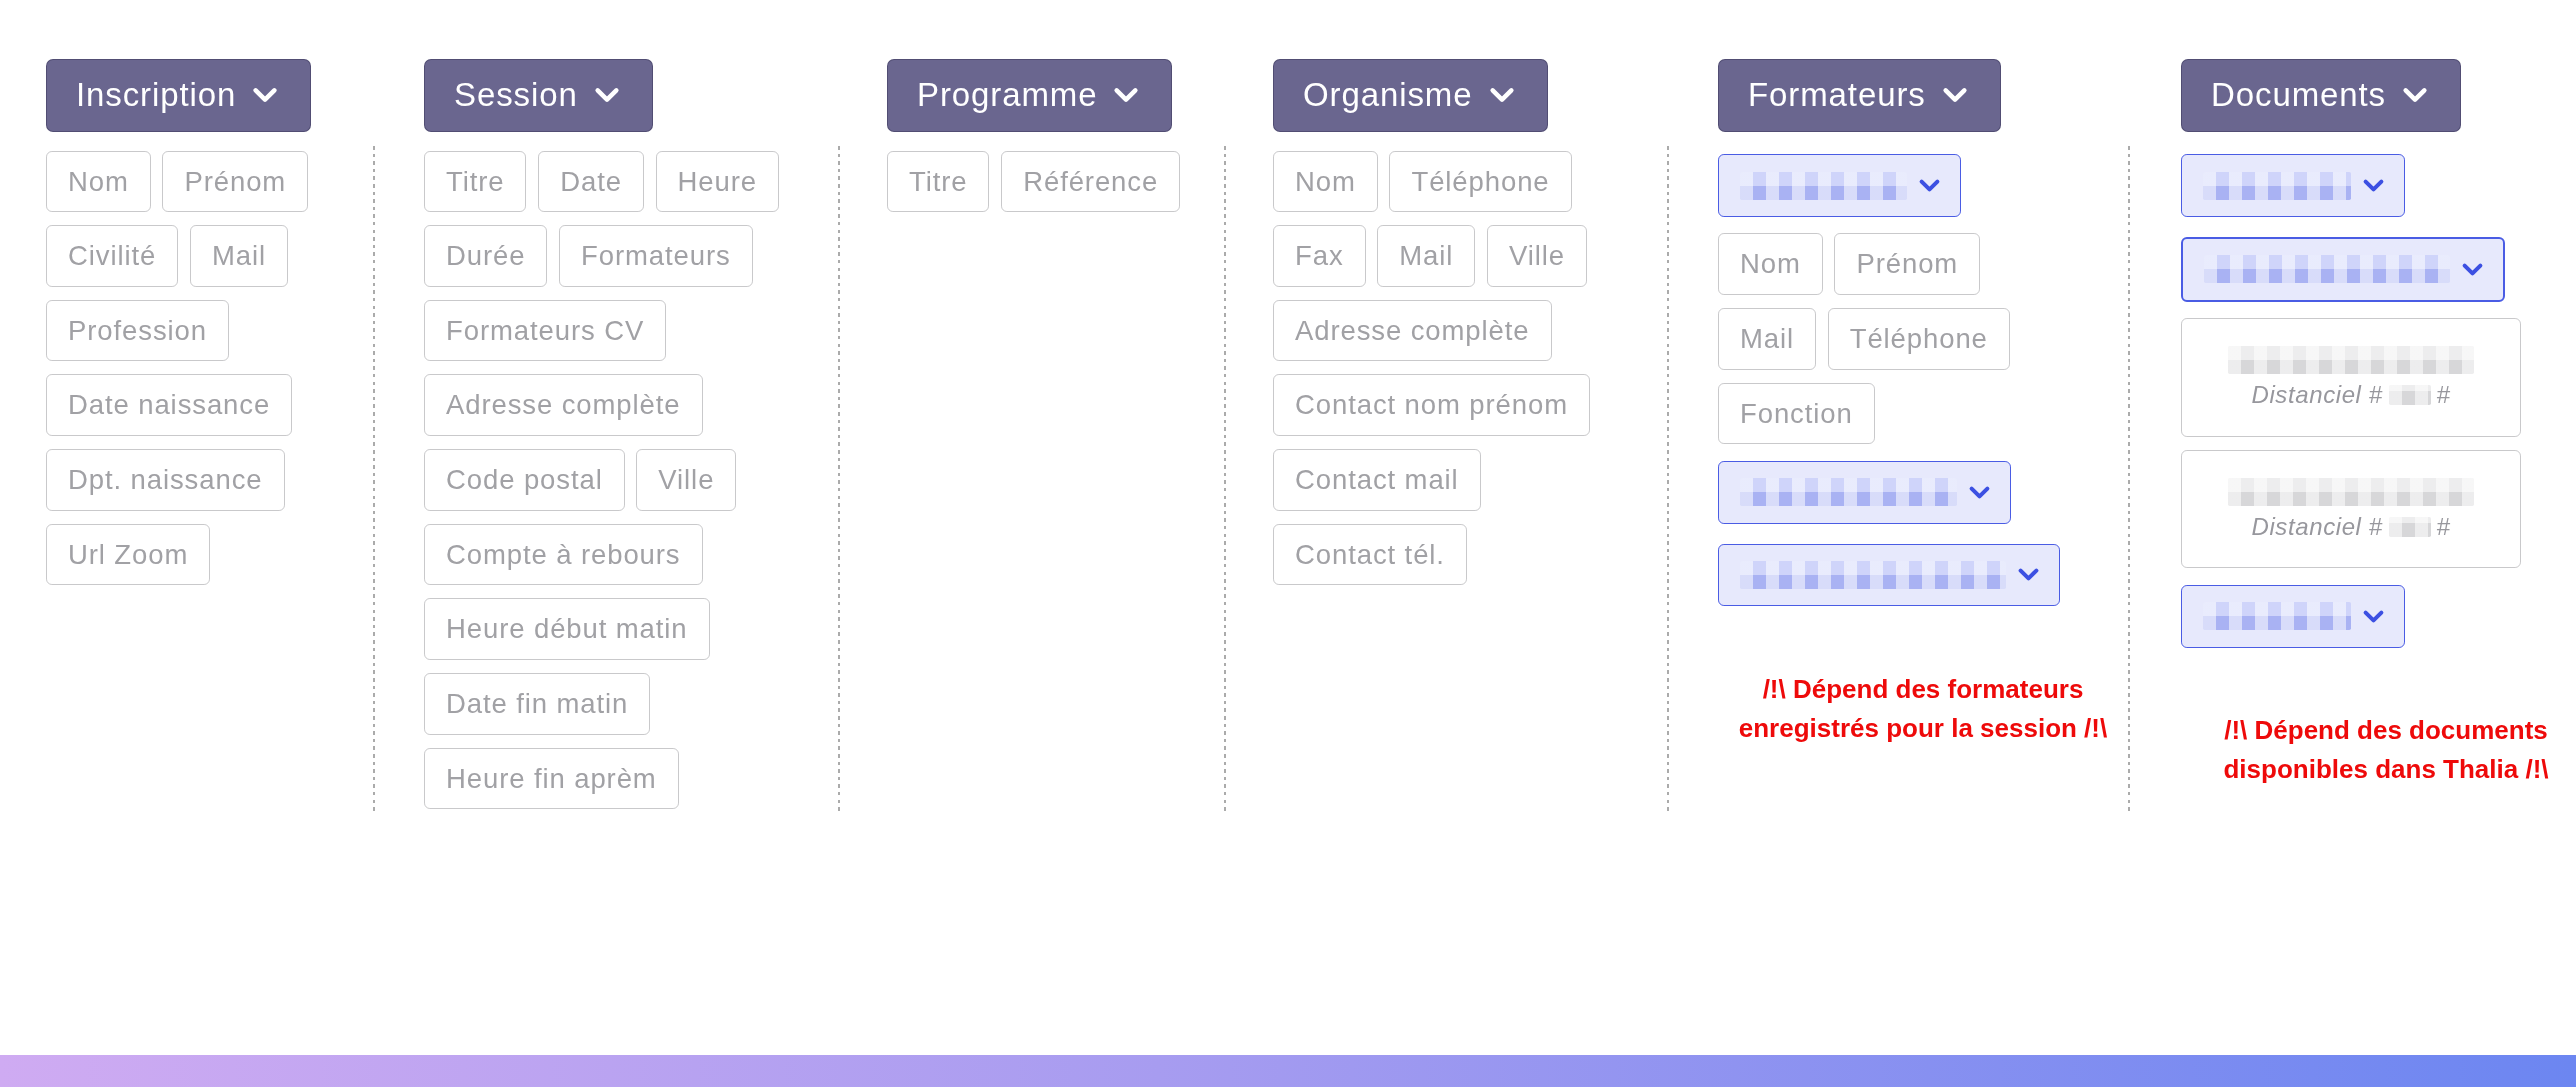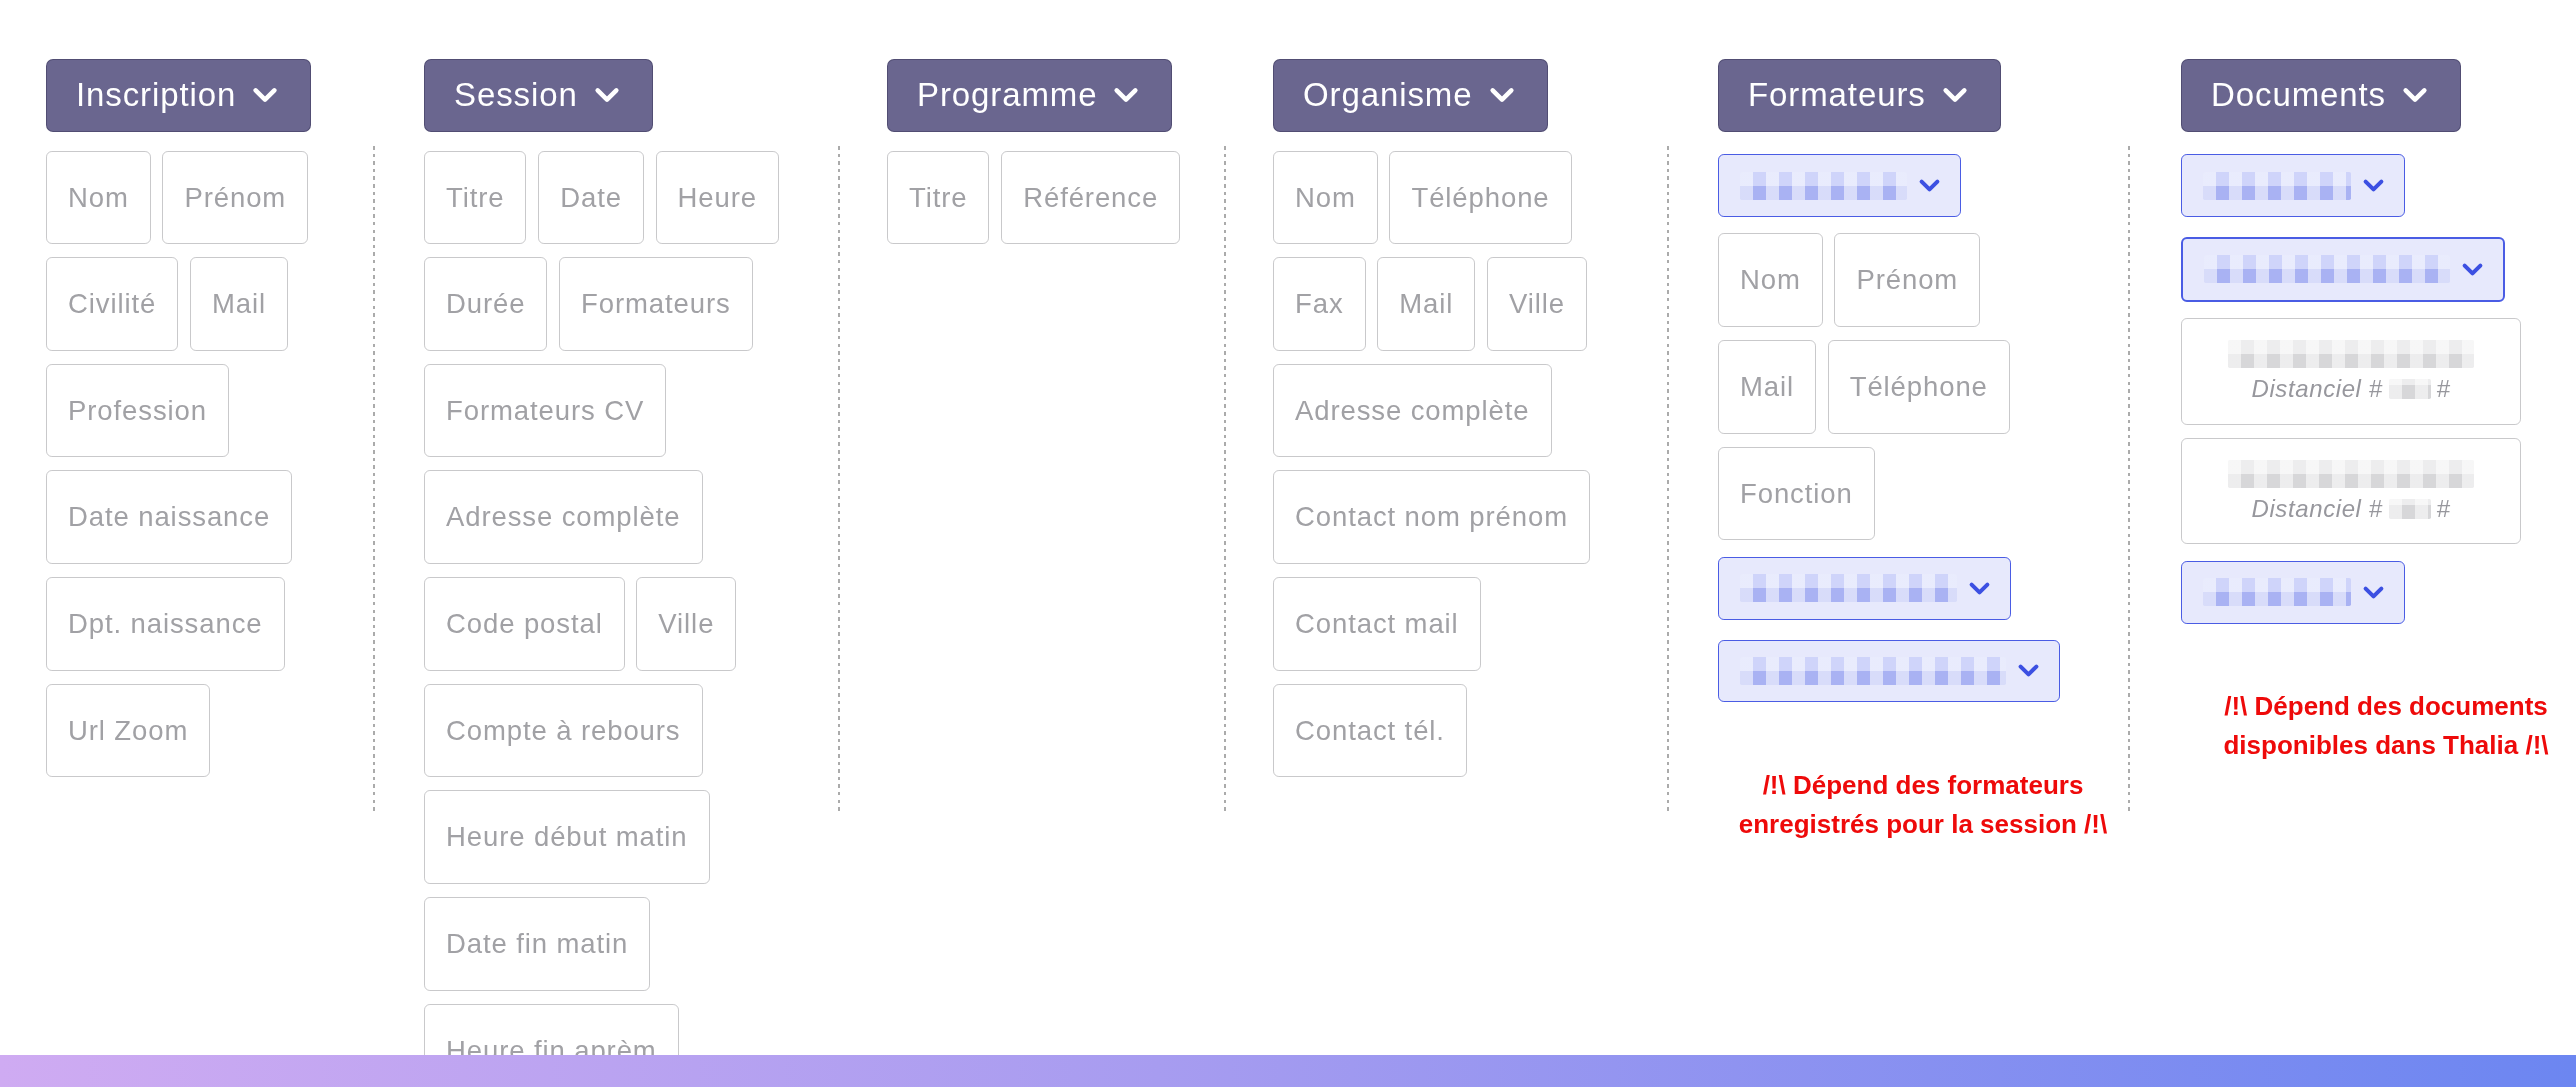--- a/index.html
+++ b/index.html
@@ -37,42 +37,42 @@
     font-size:33px;line-height:1.15;letter-spacing:0.9px;
     font-family:inherit;margin-bottom:5.9px;cursor:pointer;
   }
   .col-header svg{display:block}
   .row{display:flex;gap:11.7px}
   .row-blue{margin:3.5px 0}
   .chip{
     display:inline-flex;align-items:center;
     background:#ffffff;color:var(--chip-text);
     border:1.5px solid var(--chip-border);border-radius:5.9px;
-    padding:30px 21px;font-size:27.5px;line-height:1.15;letter-spacing:0.9px;
+    padding:14px 21px;font-size:27.5px;line-height:1.15;letter-spacing:0.9px;
     font-family:inherit;cursor:pointer;white-space:nowrap;
   }
   .chip-blue{
     background:var(--blue-bg);
     border:1.8px solid var(--blue-border);
     padding:16.4px 16.4px 16.4px 21px;gap:9.4px;
   }
   .chip-strong{border-width:2.6px}
   .redacted{
     display:inline-block;height:28px;border-radius:1.8px;
     background-image:
       repeating-linear-gradient(90deg, rgba(255,255,255,.55) 0 13px, rgba(255,255,255,0) 13px 26px),
       repeating-linear-gradient(0deg, var(--m1) 0 14px, var(--m2) 14px 28px);
   }
   .redacted-blue{--m1:#a9b2f3;--m2:#cfd4fa}
   .redacted-gray{--m1:#d7d7d9;--m2:#ededee}
   .select-chevron{color:var(--blue-chevron)}
   .header-chevron{color:#ffffff}
   .chip-doc{
     flex-direction:column;align-items:center;gap:7px;
-    min-width:340px;padding:21px 28px;cursor:default;
+    min-width:340px;padding:27px 28px;cursor:default;
   }
   .chip-subline{
     display:inline-flex;align-items:center;gap:5.9px;
     font-style:italic;font-size:24px;color:var(--subline-text);letter-spacing:0.6px;
   }
   .chip-subline .redacted{height:20px;width:42px}
   .warning{
     margin-top:47px;width:410px;text-align:center;
     color:var(--warning-red);font-weight:bold;font-size:26px;line-height:1.5;
   }

